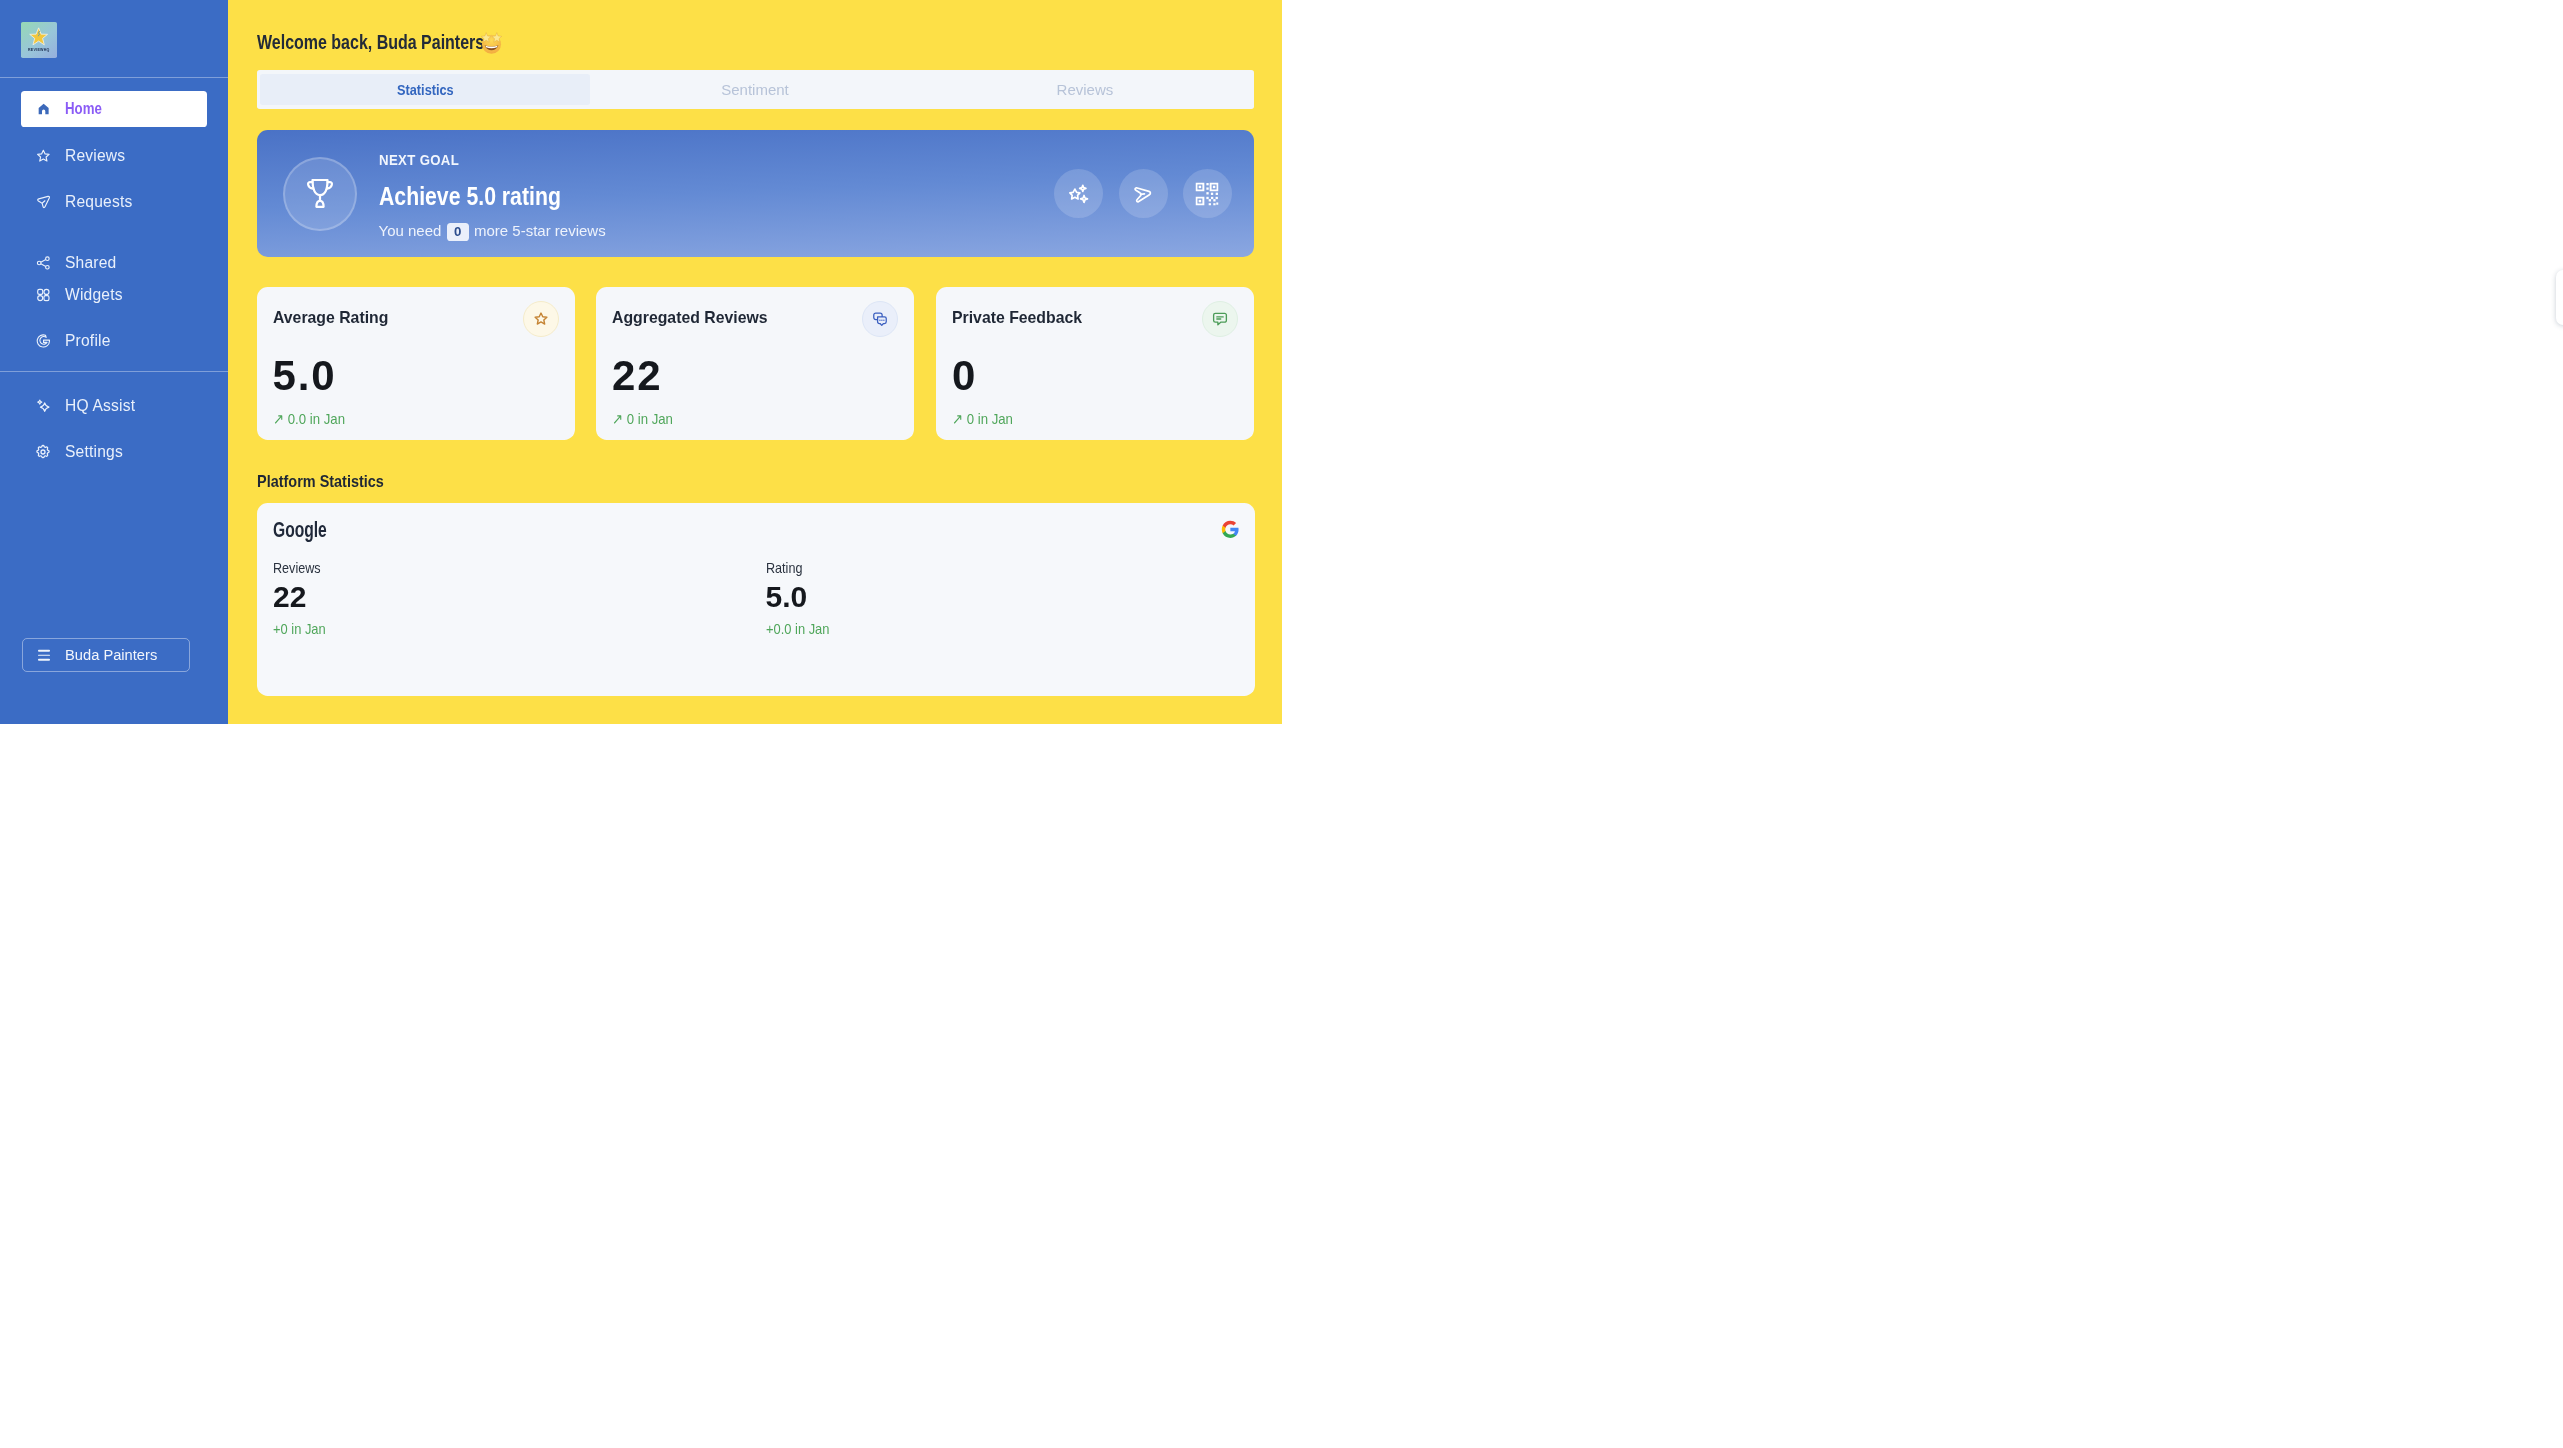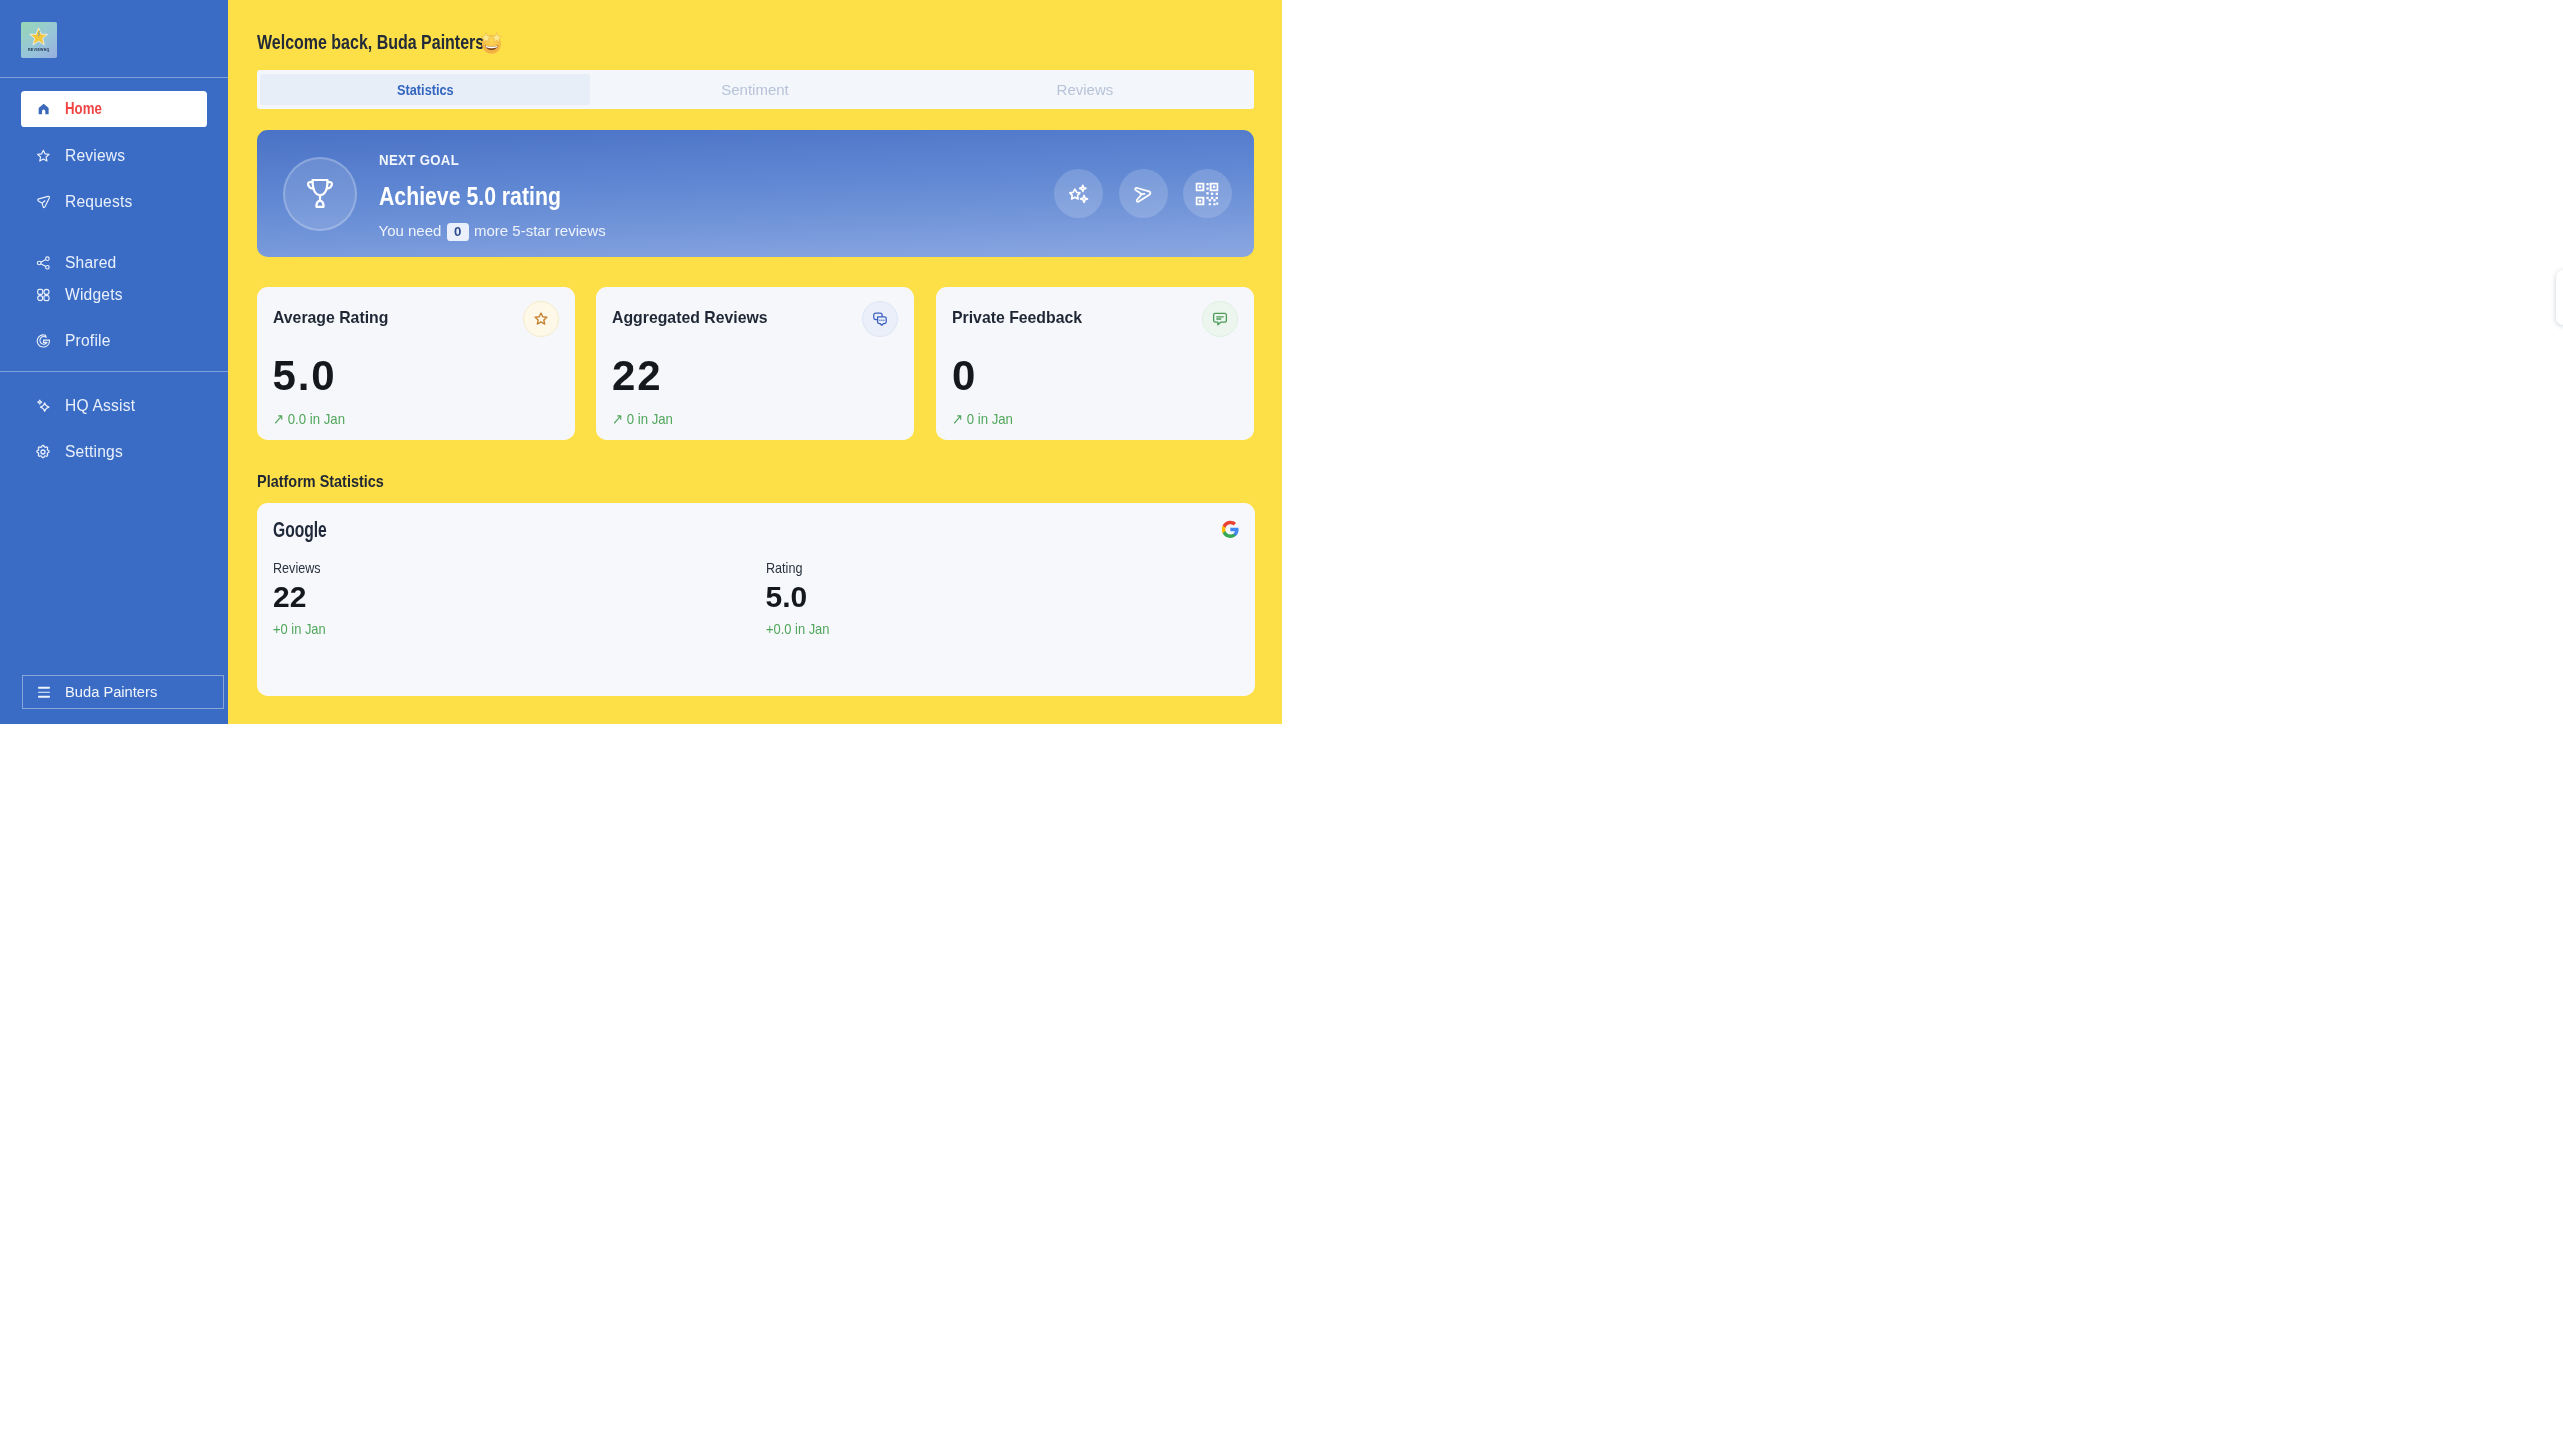--- a/index.html
+++ b/index.html
@@ -7,25 +7,25 @@
   font-family:"Liberation Sans", sans-serif; }
 
 #sidebar { position:absolute; left:0; top:0; width:228px; height:724px; background:#3b6cc5; }
 #logo { position:absolute; left:21.4px; top:22px; width:36px; height:36px; border-radius:1.8px;
   background:linear-gradient(140deg,#96d8b4 0%, #98c6d9 55%, #96aede 100%); overflow:hidden; }
 .sdivider { position:absolute; left:0; width:228px; height:0.9px; background:rgba(255,255,255,0.35); }
 .mitem { position:absolute; left:0; width:228px; height:39px; color:#e9f0fb; font-size:15.6px; }
 .mitem .micon { position:absolute; left:36px; top:50%; transform:translateY(-50%); width:14.7px; height:14.7px; }
 .mitem .mlabel { position:absolute; left:65px; top:50%; transform:translateY(-50%); letter-spacing:0.2px; }
 #home-item { position:absolute; left:21px; top:91px; width:186px; height:36px; background:#fff; border-radius:3.6px;
-  color:#ef4444; font-weight:bold; font-size:15.6px; }
+  color:#8b5cf6; font-weight:bold; font-size:15.6px; }
 #home-item .micon { position:absolute; left:15.6px; top:50%; transform:translateY(-50%); width:13.3px; height:13.3px; }
 #home-item .mlabel { position:absolute; left:44px; top:50%; transform:translateY(-50%) scaleX(0.85); transform-origin:left center; }
-#orgbox { position:absolute; left:22px; top:675px; width:202px; height:34px;
-  border:0.9px solid rgba(255,255,255,0.4); border-radius:0; color:#f2f6fc; font-size:14.7px; }
+#orgbox { position:absolute; left:22px; top:638px; width:168px; height:34px;
+  border:0.9px solid rgba(255,255,255,0.4); border-radius:5px; color:#f2f6fc; font-size:14.7px; }
 #orgbox .ham { position:absolute; left:15px; top:50%; transform:translateY(-50%); width:11.6px; height:10.7px; }
 #orgbox .ham div { height:1.6px; background:#eef3fb; border-radius:0.9px; margin-bottom:3.1px; }
 #orgbox .olabel { position:absolute; left:42px; top:50%; transform:translateY(-50%); }
 
 #main { position:absolute; left:228px; top:0; width:1054px; height:724px; background:#fde047; }
 #wtext { position:absolute; left:28.5px; top:30px; font-size:20.5px; color:#232b38; font-weight:bold; transform:scaleX(0.78); transform-origin:left top; white-space:nowrap; }
 #wemoji { position:absolute; left:252px; top:31px; }
 #tabs { position:absolute; left:28.5px; top:70px; width:997px; height:39px; background:#f3f6fa; border-radius:2.7px;
   display:flex; padding:3.6px; }
 .tab { flex:1; display:flex; align-items:center; justify-content:center; font-size:15px; color:#b7c3d8;

